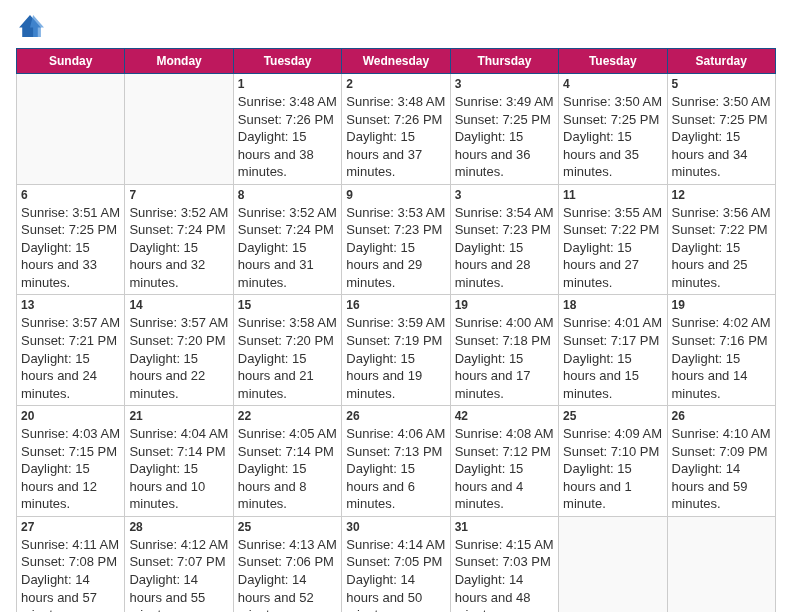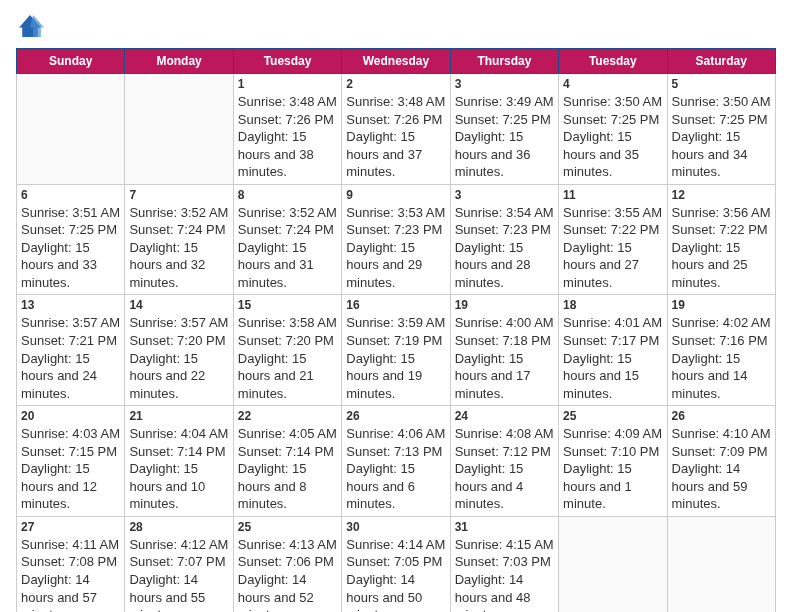--- a/index.html
+++ b/index.html
@@ -227,21 +227,21 @@
           </td>
           <td class="cal-cell">
             <span class="day-num">22</span>
             <div class="cell-info">Sunrise: 4:05 AM<br>Sunset: 7:14 PM<br>Daylight: 15 hours and 8 minutes.</div>
           </td>
           <td class="cal-cell">
             <span class="day-num">26</span>
             <div class="cell-info">Sunrise: 4:06 AM<br>Sunset: 7:13 PM<br>Daylight: 15 hours and 6 minutes.</div>
           </td>
           <td class="cal-cell">
-            <span class="day-num">24</span>
+            <span class="day-num">42</span>
             <div class="cell-info">Sunrise: 4:08 AM<br>Sunset: 7:12 PM<br>Daylight: 15 hours and 4 minutes.</div>
           </td>
           <td class="cal-cell">
             <span class="day-num">25</span>
             <div class="cell-info">Sunrise: 4:09 AM<br>Sunset: 7:10 PM<br>Daylight: 15 hours and 1 minute.</div>
           </td>
           <td class="cal-cell">
             <span class="day-num">26</span>
             <div class="cell-info">Sunrise: 4:10 AM<br>Sunset: 7:09 PM<br>Daylight: 14 hours and 59 minutes.</div>
           </td>

